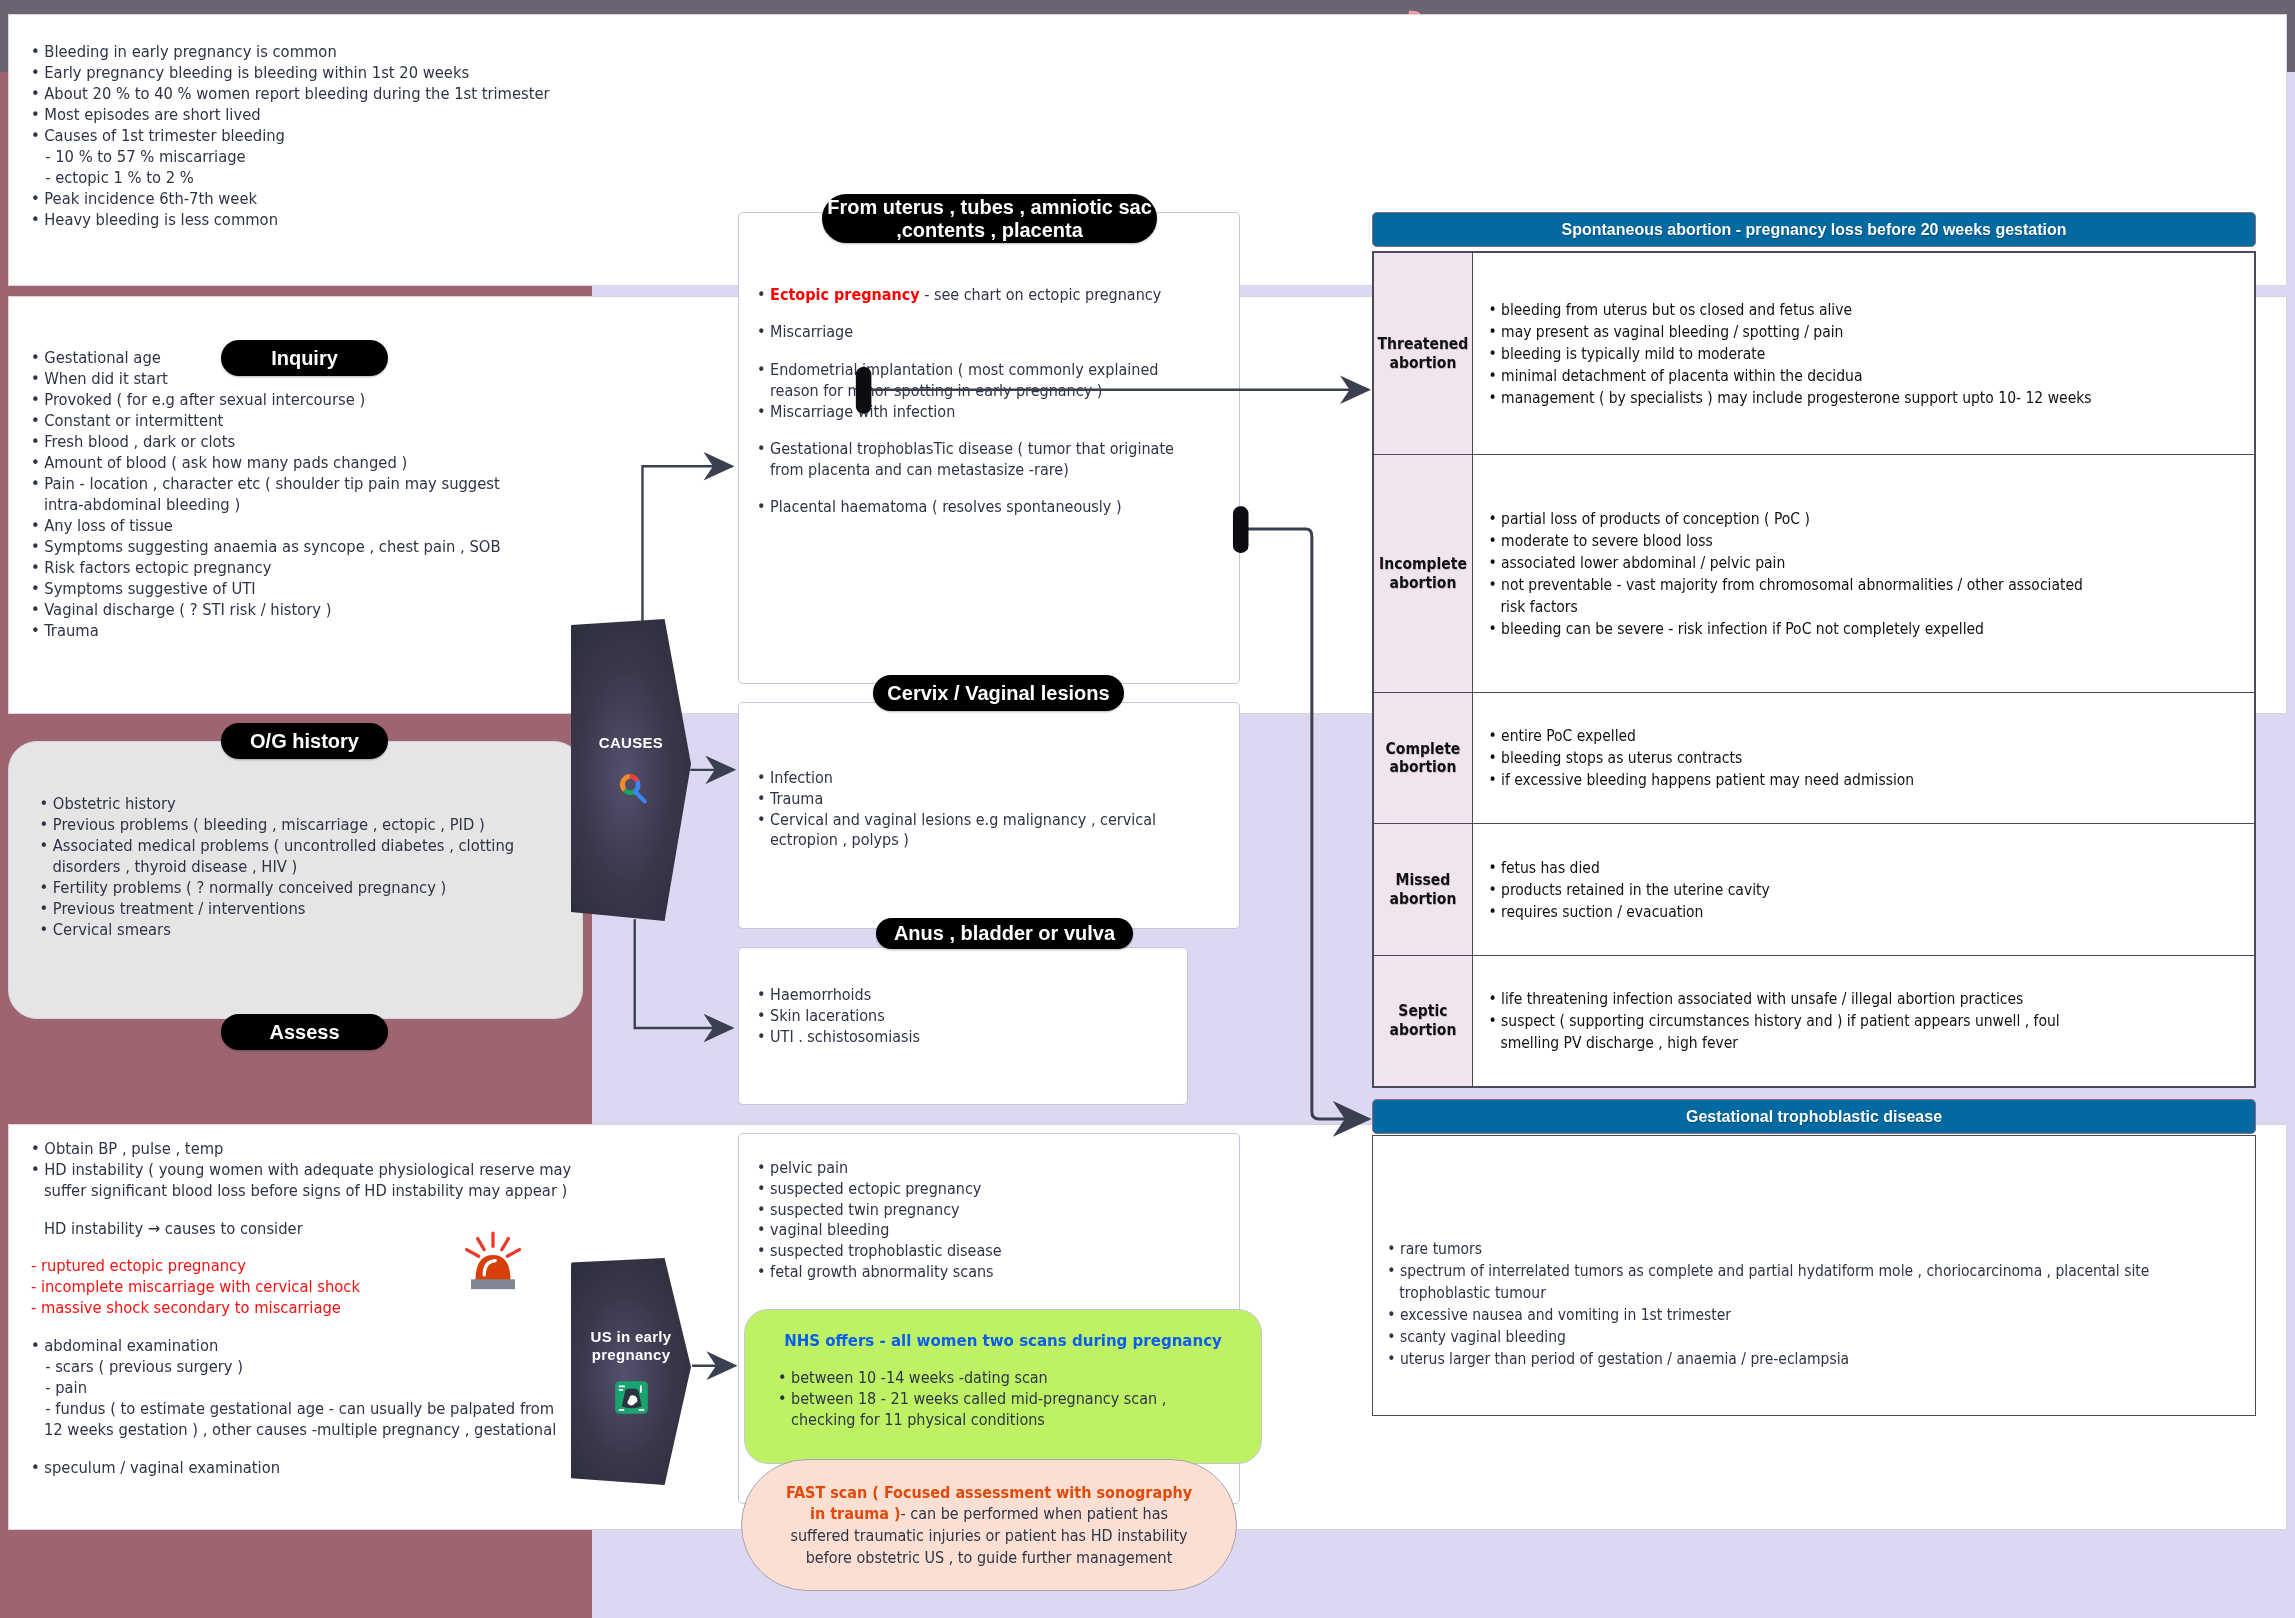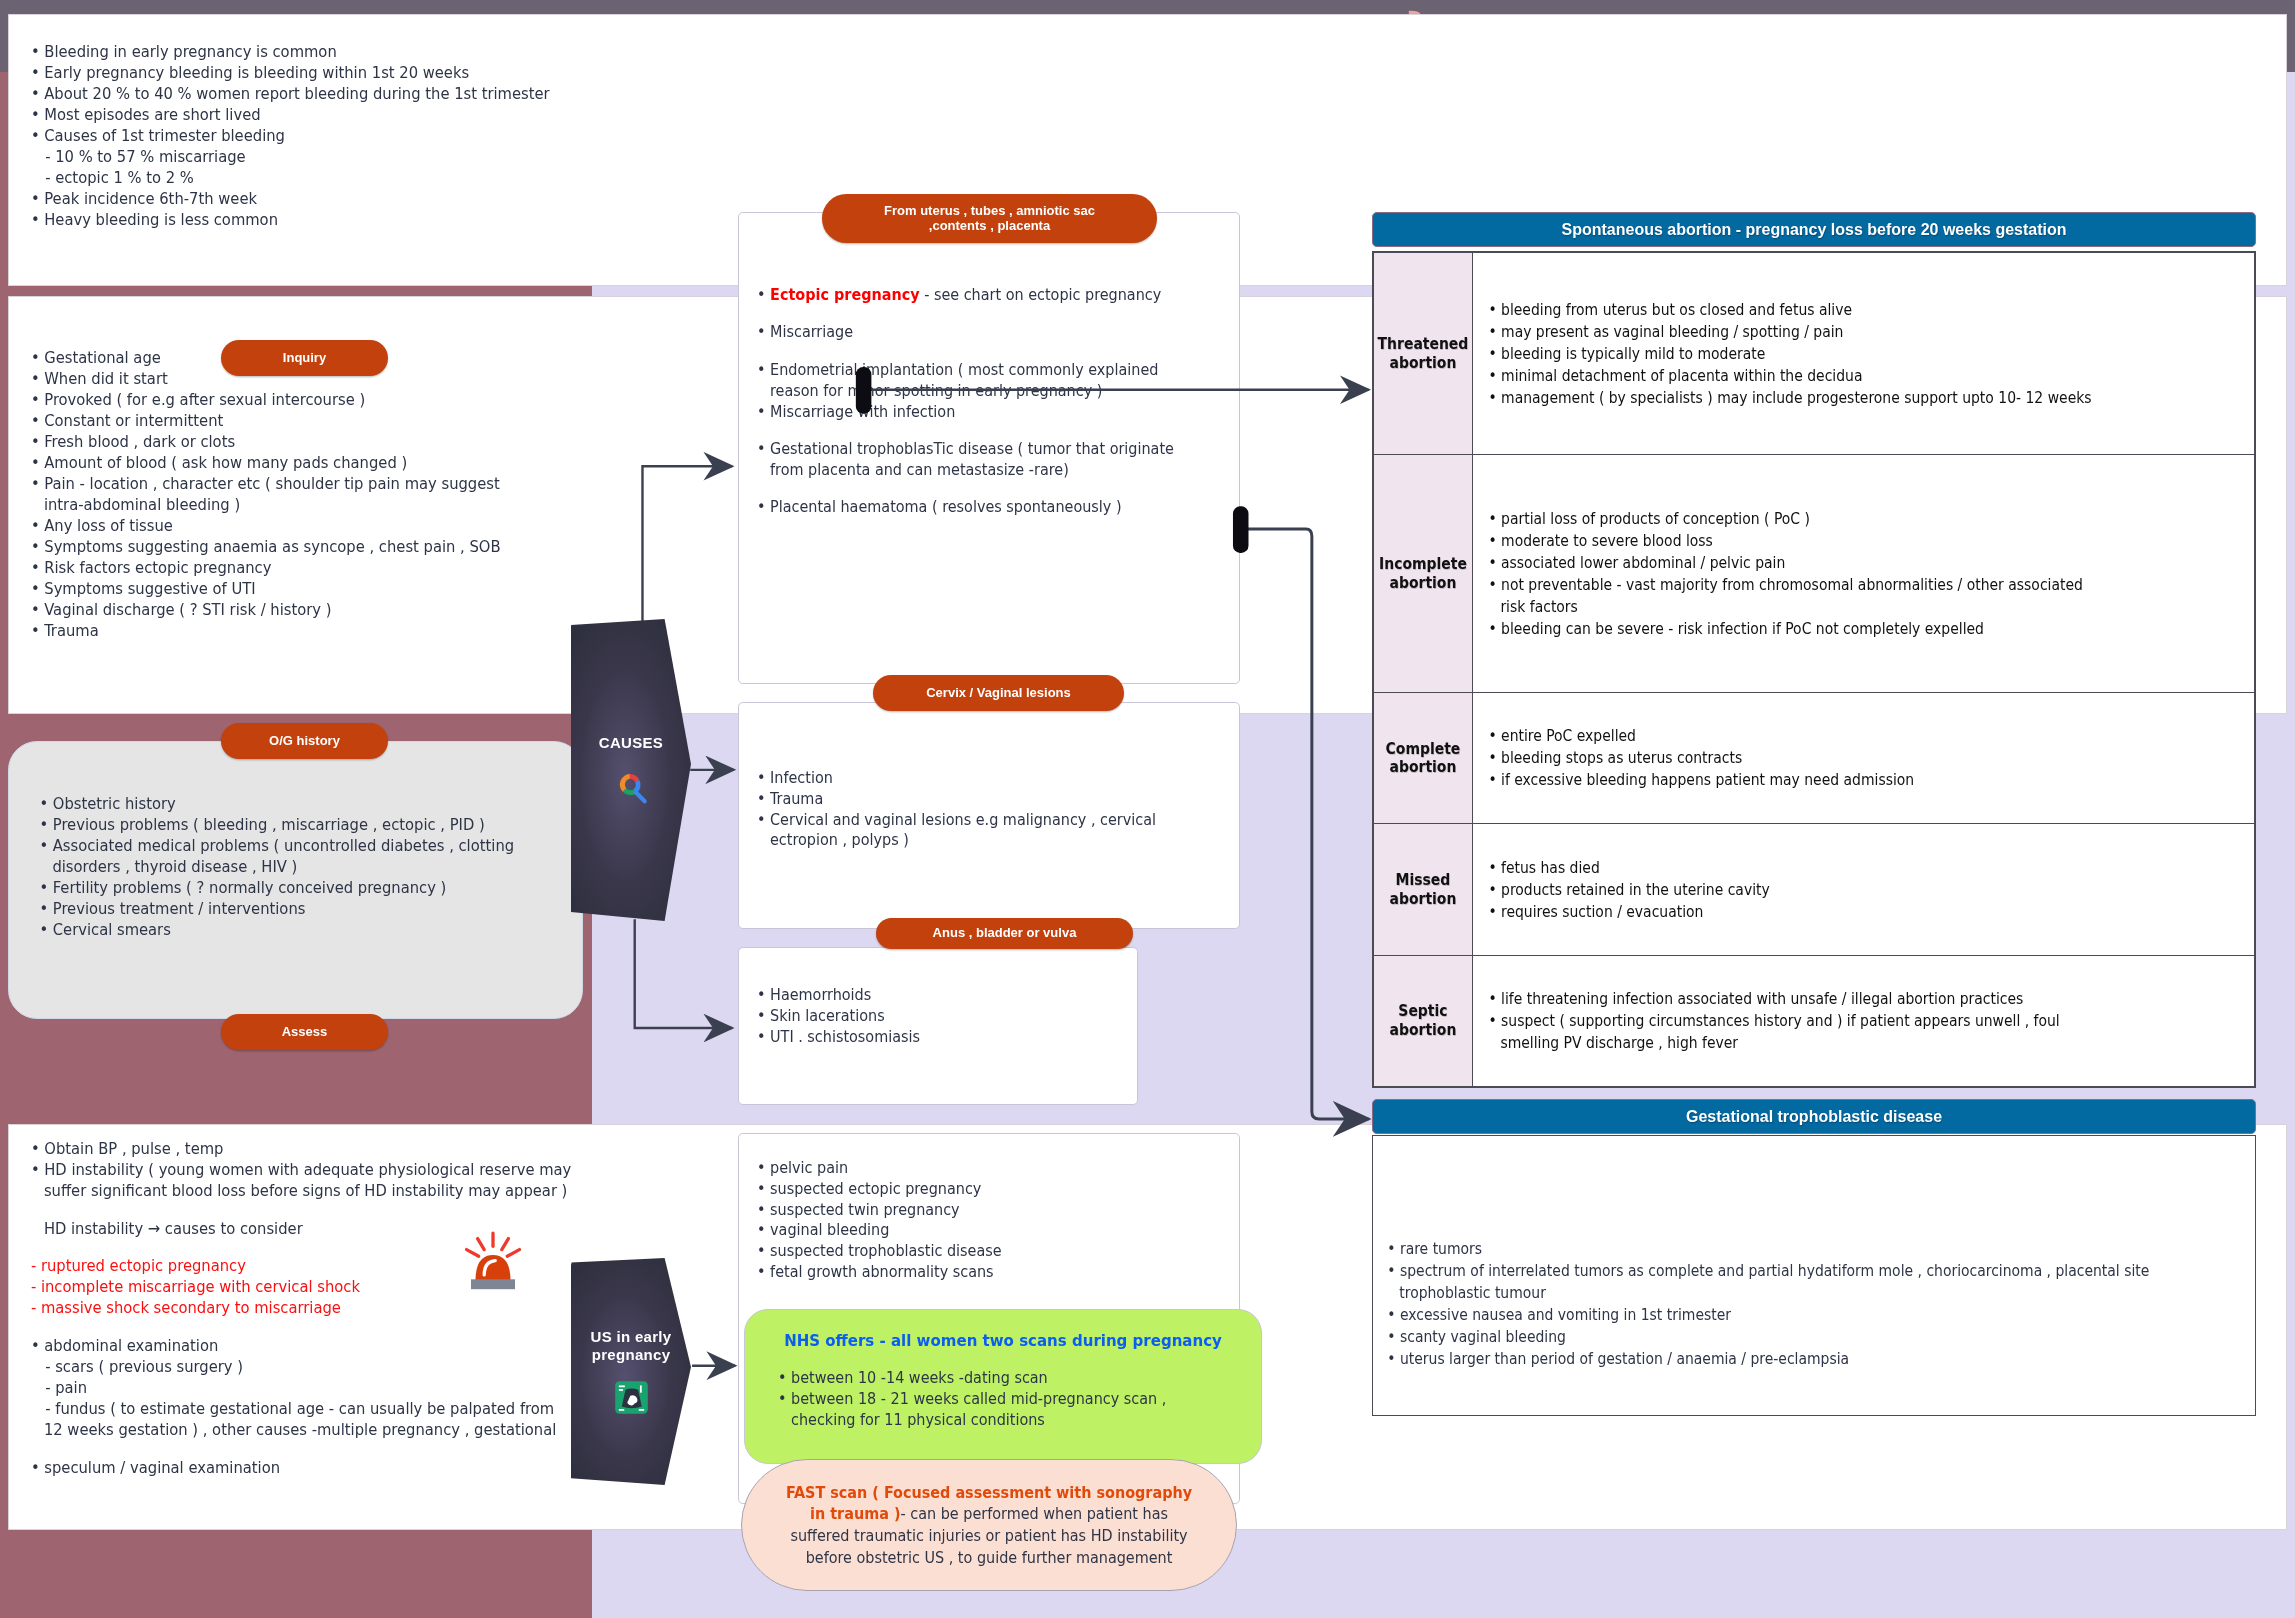--- a/index.html
+++ b/index.html
@@ -47,22 +47,22 @@
   .b{display:block;padding-left:0;}
   .b::before{content:"• ";}
   .sub{display:block;padding-left:14.3px;}
   .spacer{display:block;height:16.7px;}
   .red{color:#fa0f0f;display:block;}
   .cont{display:block;padding-left:13px;}
 
   
   .pill{
     position:absolute;
-    background:#c2410c;color:#fff;border-radius:60px;
-    font-size:13px;font-weight:bold;
+    background:#000000;color:#fff;border-radius:60px;
+    font-size:20px;font-weight:bold;
     display:flex;align-items:center;justify-content:center;
     text-align:center;line-height:1.15;
     box-shadow:0 1.2px 1.8px rgba(0,0,0,.25);
     z-index:8;
   }
   #pill-inquiry{left:221px;top:340px;width:167px;height:36px;}
   #pill-og{left:221px;top:723px;width:167px;height:36px;}
   #pill-assess{left:221px;top:1014px;width:167px;height:36px;}
 
   
@@ -80,21 +80,21 @@
   .mid-col{
     position:absolute;left:592px;top:72px;width:771px;height:1546px;
     background:#dcd8f2;
   }
   .mbox{
     position:absolute;background:#ffffff;border:0.6px solid #c9c5d8;
     border-radius:4.8px;box-sizing:border-box;
   }
   #mbox-uterus{left:738px;top:212px;width:502px;height:472px;}
   #mbox-cervix{left:738px;top:702px;width:502px;height:227px;}
-  #mbox-anus{left:738px;top:947px;width:400px;height:158px;}
+  #mbox-anus{left:738px;top:947px;width:450px;height:158px;}
   #mbox-us{left:738px;top:1133px;width:502px;height:371px;}
 
   .mbox-inner{padding:0 18px;}
   .mb{color:#2d3446;font-size:16px;line-height:1.3;
       font-family:"DejaVu Sans Condensed","Liberation Sans",sans-serif;}
   .mb span.b{display:block;}
   .mb span.cont{display:block;padding-left:13px;}
   .mb .redb{color:#ff0000;font-weight:bold;}
 
   #pill-uterus{left:822px;top:194px;width:335px;height:49px;}

